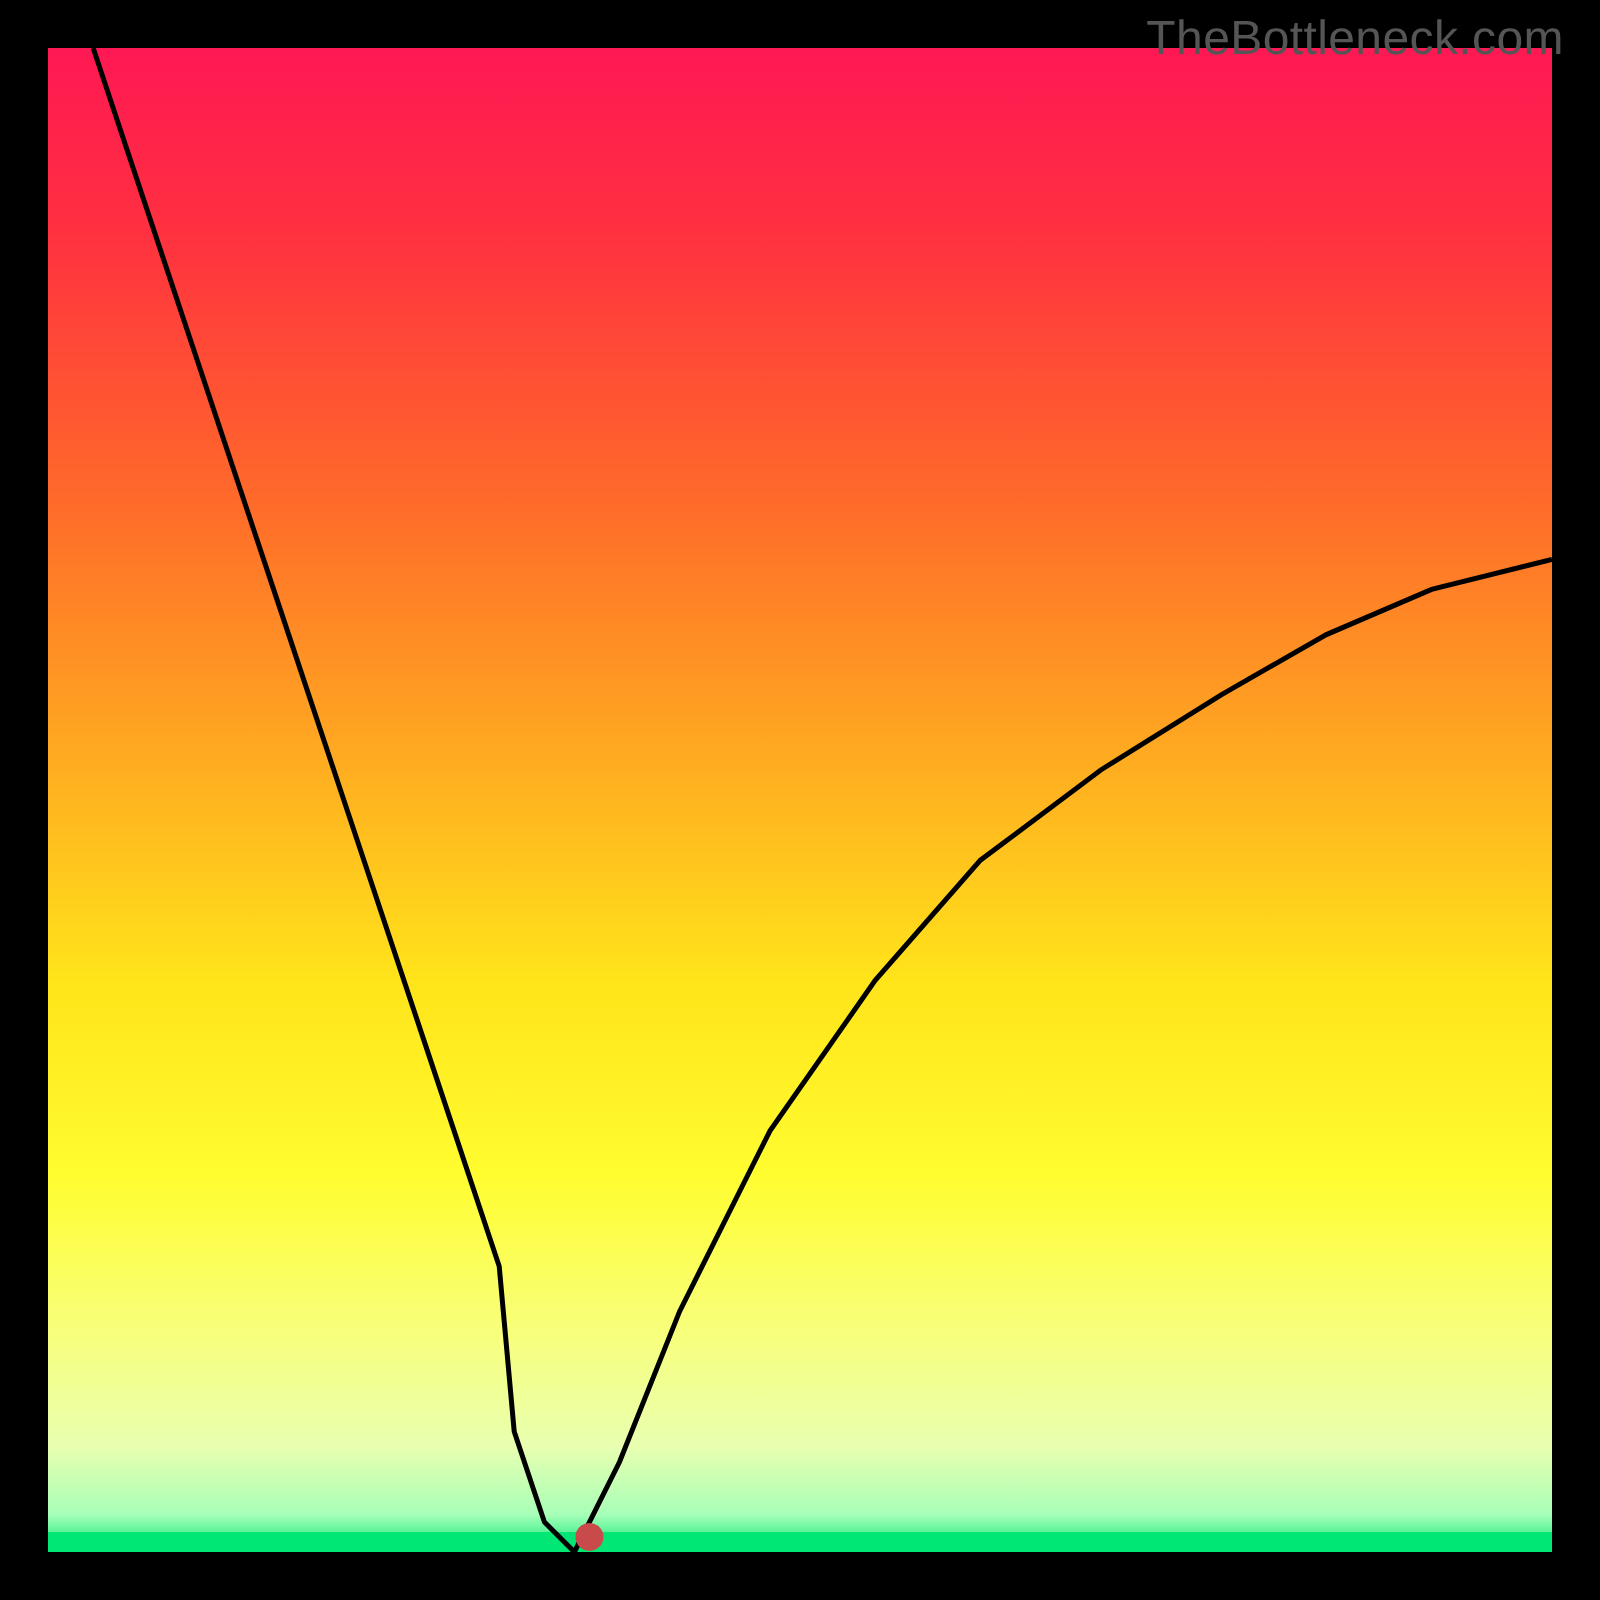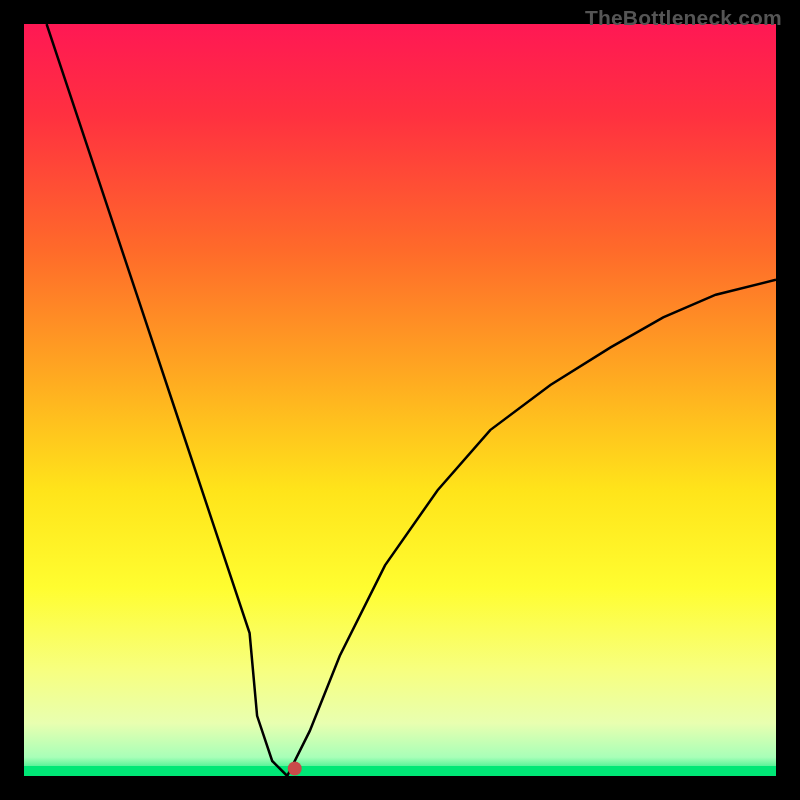--- a/index.html
+++ b/index.html
@@ -8,22 +8,22 @@
     width: 800px;
     height: 800px;
     background: #000;
     position: relative;
     font-family: Arial, Helvetica, sans-serif;
   }
   .watermark {
     position: absolute;
     top: 6px;
     right: 18px;
-    font-size: 21px;
-    font-weight: bold;
+    font-size: 24px;
+    font-weight: normal;
     color: #555;
     letter-spacing: 0.2px;
     z-index: 20;
   }
   .plot-area {
     position: absolute;
     left: 24px;
     top: 24px;
     width: 752px;
     height: 752px;

